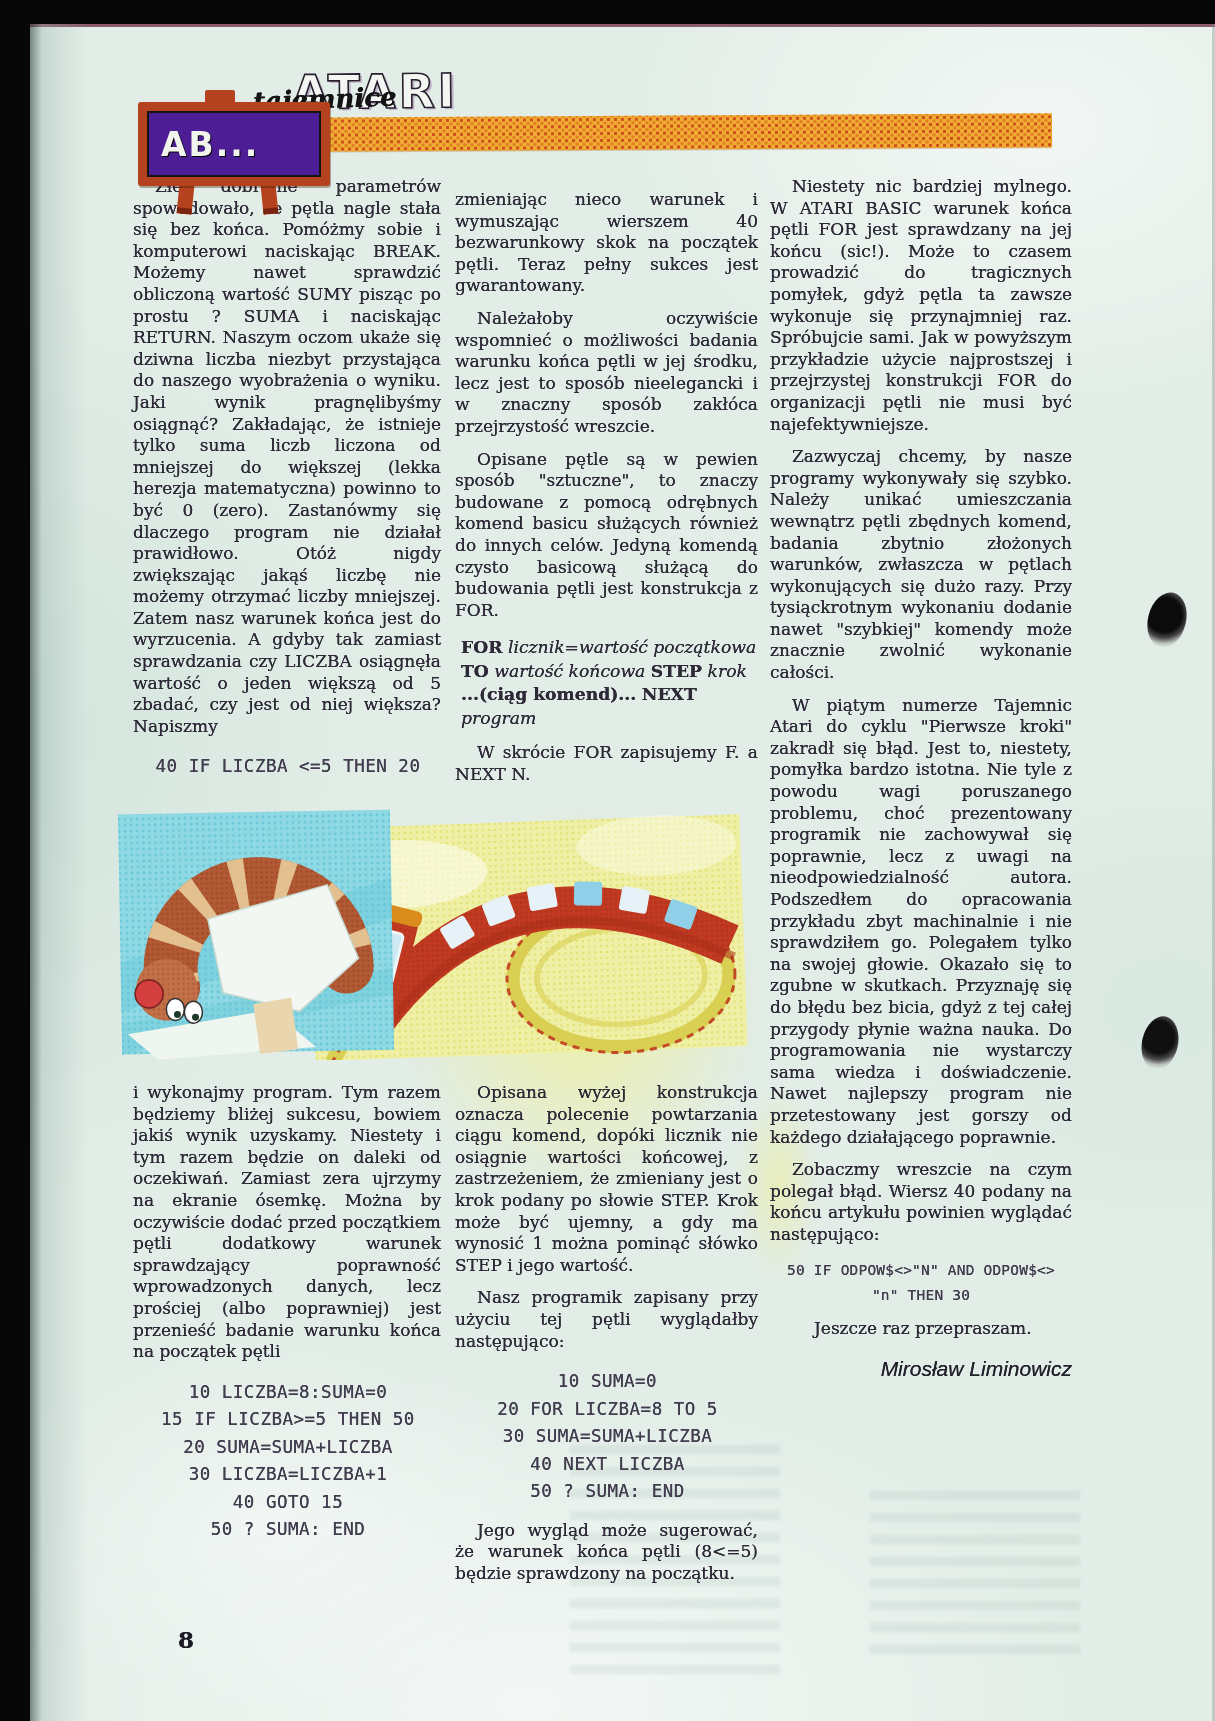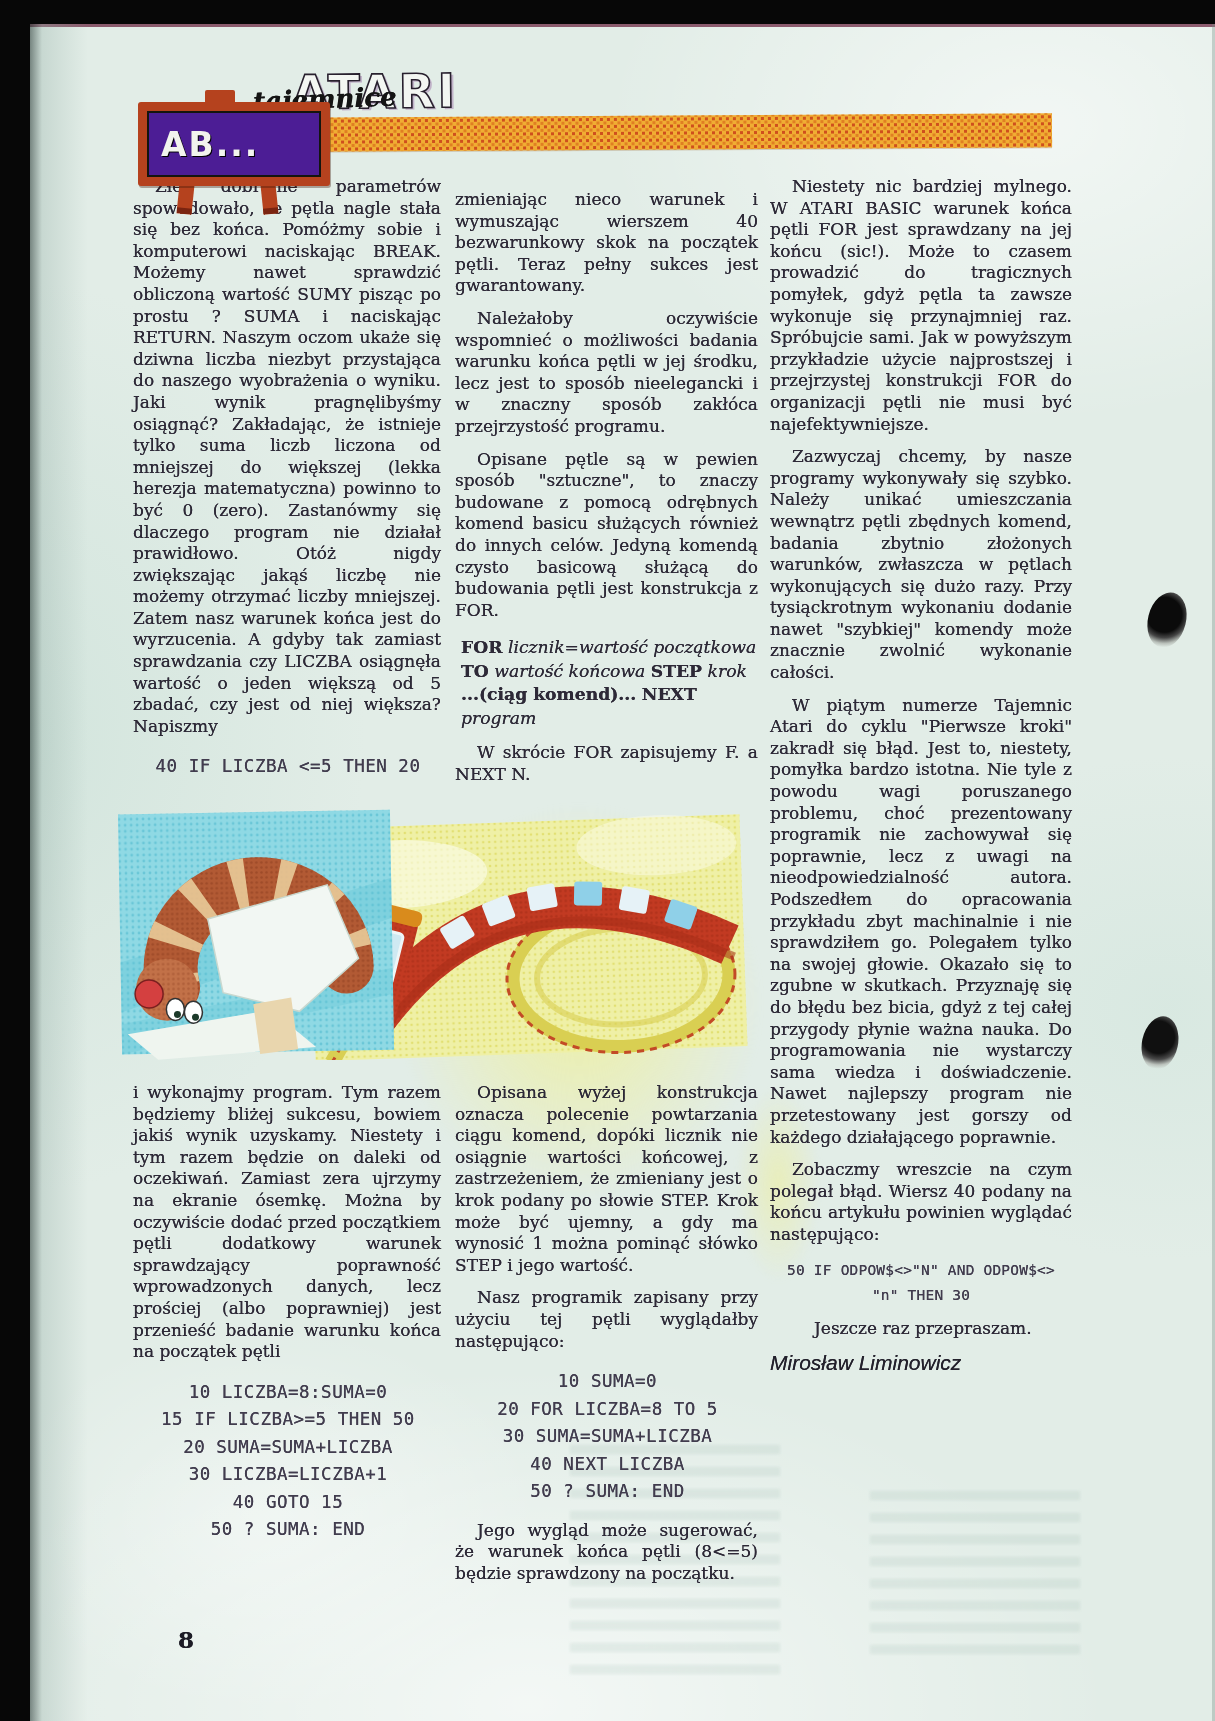--- a/index.html
+++ b/index.html
@@ -93,21 +93,21 @@
     color:#413c4e;white-space:pre-line;margin:16px 0 14px 2px;
     text-shadow:0 0 .3px currentColor;
     text-align:center;
   }
   .code.small{font-size:14.5px;line-height:25px;letter-spacing:.2px;margin:12px 0 10px 0;}
   .syntax{font-size:17.2px;line-height:23.5px;margin:15px 0 12px 6px;text-shadow:0 0 .45px #2d2937;}
   .syntax b{font-weight:bold;}
   .syntax i{font-style:italic;}
   .sig{
     font-family:"Liberation Sans", sans-serif;font-style:italic;font-size:21px;
-    text-align:left;margin-top:12px;color:#23212c;text-shadow:0 0 .4px currentColor;
+    text-align:right;margin-top:18px;color:#23212c;text-shadow:0 0 .4px currentColor;
   }
   .apology{text-indent:44px;}
   .pageno{
     position:absolute;left:178px;top:1626px;z-index:2;
     font-size:23px;font-weight:bold;color:#1d1c26;text-shadow:0 0 .5px currentColor;
   }
   
   .hole{position:absolute;border-radius:50%;z-index:5;}
   .hole.h1{left:1148px;top:592px;width:38px;height:56px;transform:rotate(14deg);
     background:radial-gradient(circle at 40% 42%, #0b0b0b 44%, #454545 58%, #b9c0ba 72%, rgba(230,236,232,0) 82%);}
@@ -149,21 +149,21 @@
   <pre class="code">10 LICZBA=8:SUMA=0
 15 IF LICZBA&gt;=5 THEN 50
 20 SUMA=SUMA+LICZBA
 30 LICZBA=LICZBA+1
 40 GOTO 15
 50 ? SUMA: END</pre>
 </div>
 
 <div class="col" style="left:455px;top:176px;width:303px;margin-top:13px;">
   <p class="b">zmieniając nieco warunek i wymuszając wierszem 40 bezwarunkowy skok na początek pętli. Teraz pełny sukces jest gwarantowany.</p>
-  <p class="b ind">Należałoby oczywiście wspomnieć o możliwości badania warunku końca pętli w jej środku, lecz jest to sposób nieelegancki i w znaczny sposób zakłóca przejrzystość programu.</p>
+  <p class="b ind">Należałoby oczywiście wspomnieć o możliwości badania warunku końca pętli w jej środku, lecz jest to sposób nieelegancki i w znaczny sposób zakłóca przejrzystość wreszcie.</p>
   <p class="b ind">Opisane pętle są w pewien sposób "sztuczne", to znaczy budowane z pomocą odrębnych komend basicu służących również do innych celów. Jedyną komendą czysto basicową służącą do budowania pętli jest konstrukcja z FOR.</p>
   <div class="syntax">
     <b>FOR</b>
     <i>licznik=wartość początkowa</i><br>
     <b>TO</b>
     <i>wartość końcowa</i>
     <b>STEP</b>
     <i>krok</i><br>
     <b>...(ciąg komend)...</b>
     <b>NEXT</b>

